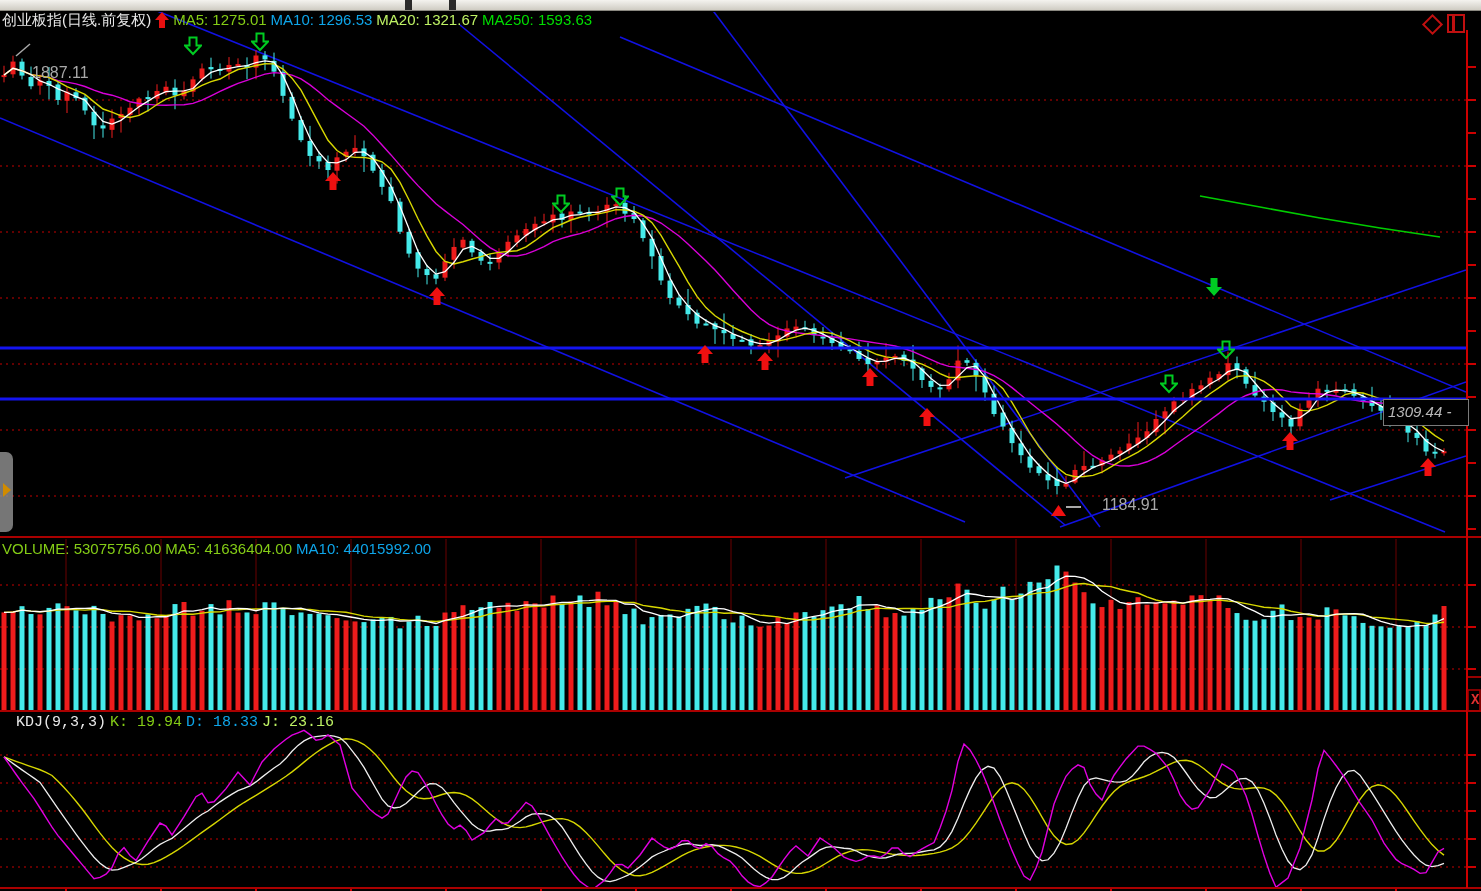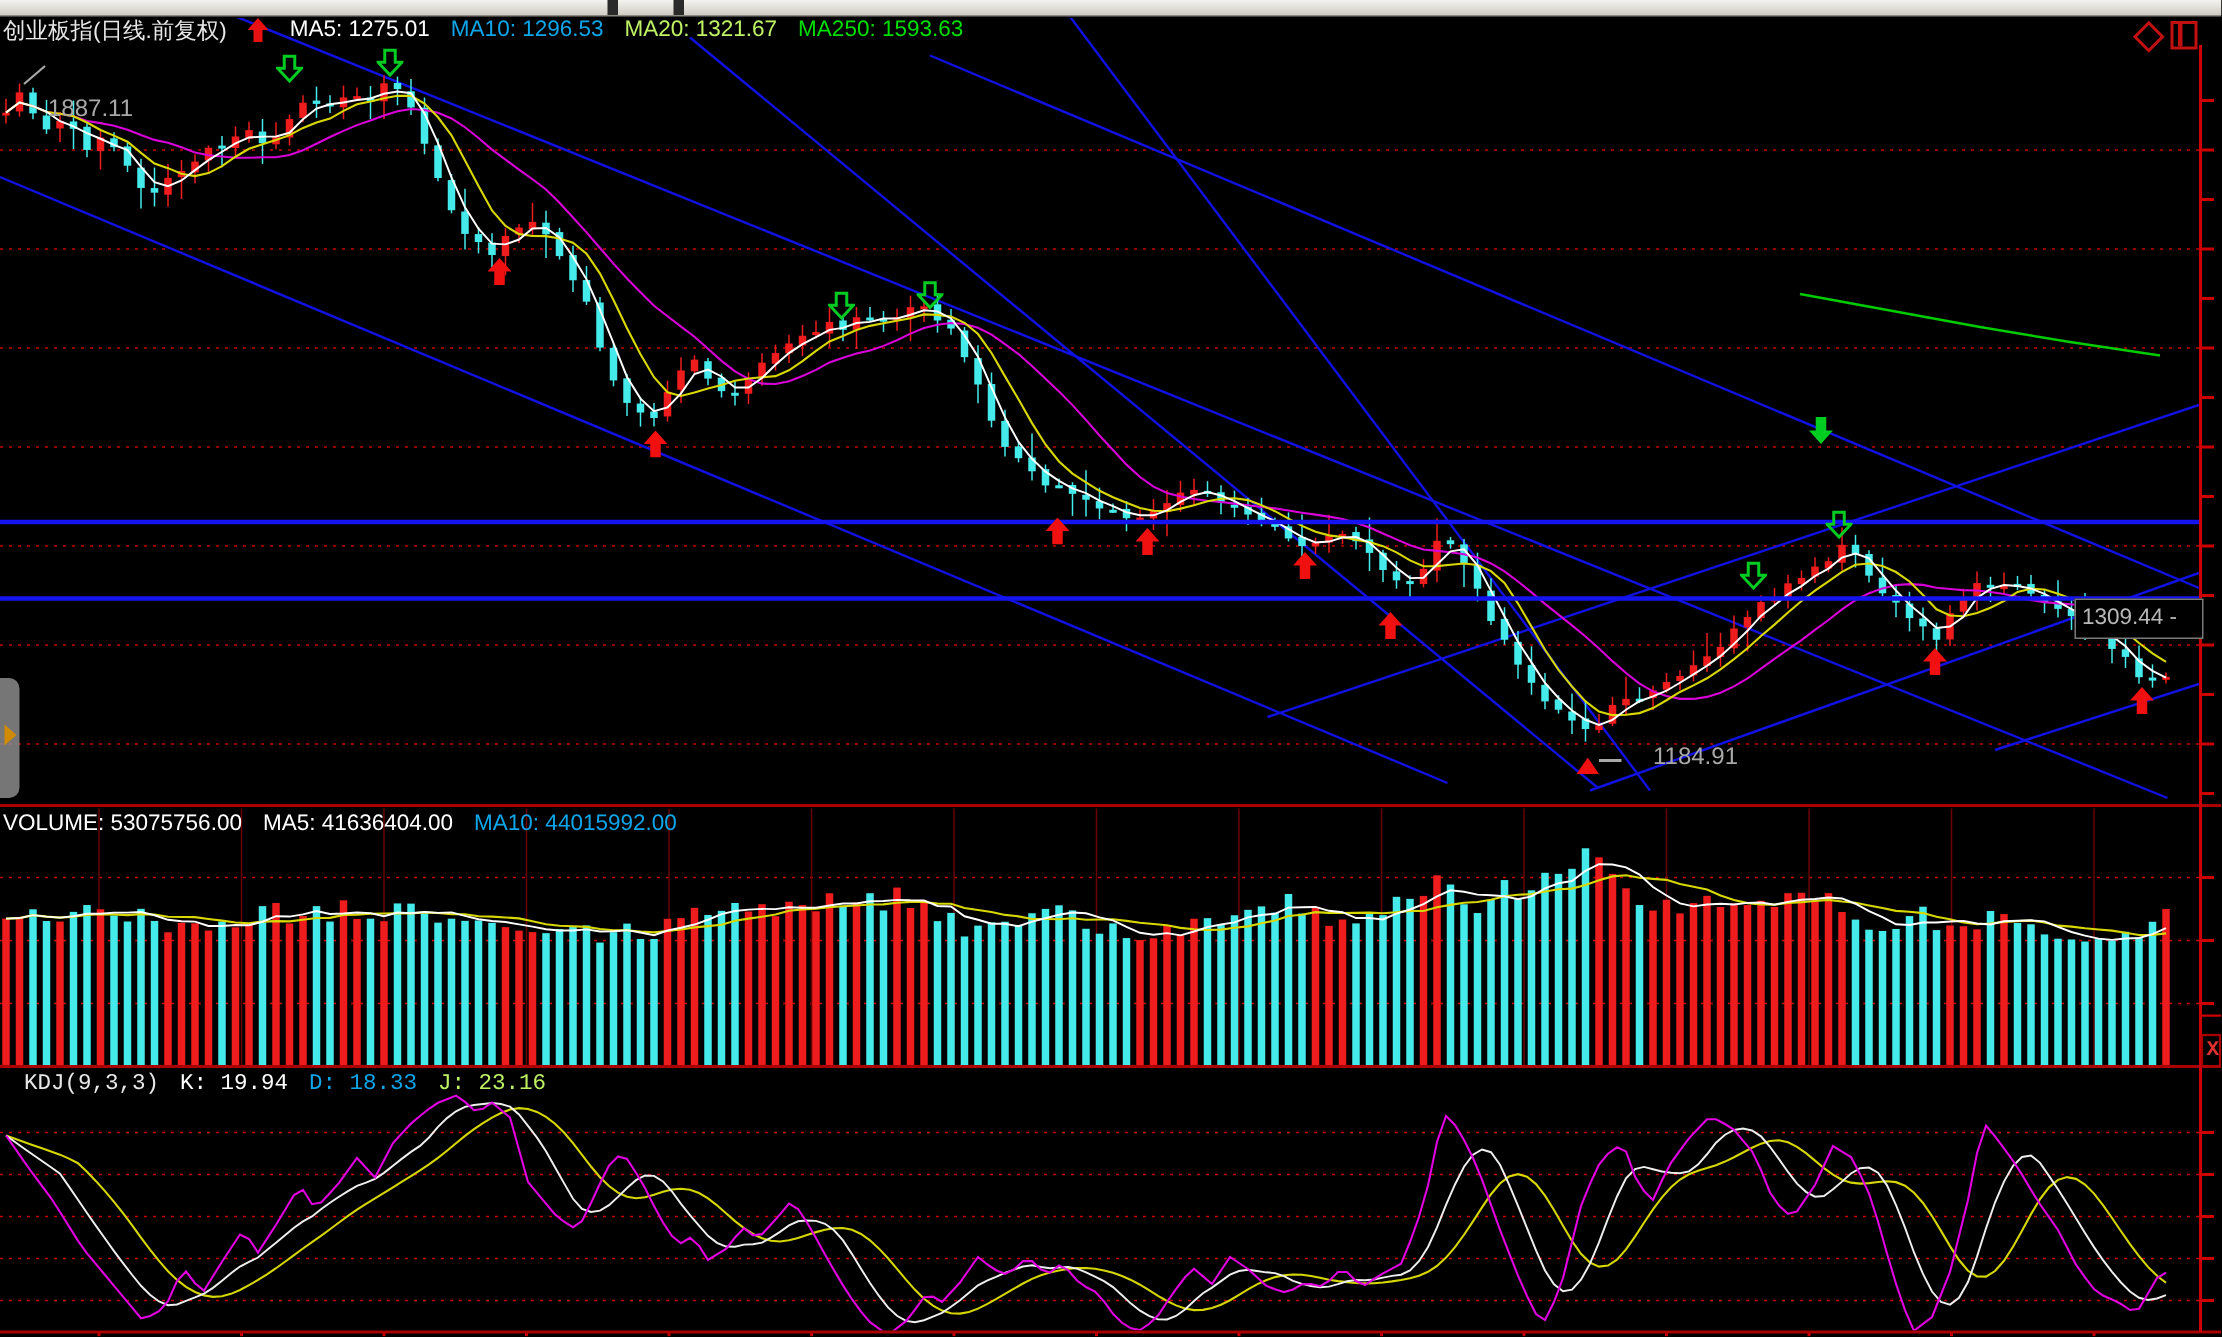--- a/index.html
+++ b/index.html
@@ -2,33 +2,33 @@
 <html><head>
 <meta charset="utf-8">
 <style>
   html,body{margin:0;padding:0;background:#000;width:1481px;height:891px;overflow:hidden;
     font-family:"Liberation Sans","DejaVu Sans",sans-serif;}
   #stage{position:relative;width:1481px;height:891px;background:#000;}
   #topbar{position:absolute;left:0;top:0;width:1481px;height:10px;
     background:linear-gradient(#f4f3ef,#cfccc3);border-bottom:1px solid #8a8880;z-index:6;}
   .notch{position:absolute;top:0;height:10px;width:7px;background:#2a2a2a;}
   #chart-svg{position:absolute;left:0;top:0;z-index:1;}
-  .hdr{position:absolute;display:flex;gap:14px;white-space:nowrap;font-size:15px;z-index:5;}
+  .hdr{position:absolute;display:flex;gap:4px;white-space:nowrap;font-size:15px;z-index:5;}
   #main-header{left:2px;top:11px;}
   #vol-header{left:2px;top:540px;align-items:center;}
   #kdj-header{left:16px;top:714px;font-family:Liberation Mono, monospace;}
-  .t-title{color:#e8e8e8}.t-white{color:#ffffff}.t-yellow{color:#0ea5e9}
+  .t-title{color:#e8e8e8}.t-white{color:#84cc16}.t-yellow{color:#0ea5e9}
   .t-magenta{color:#bef264}.t-green{color:#00dd00}
   .hdr-arrow{width:14px;height:16px;margin-top:1px}
   .pricelabel{position:absolute;color:#a8a8a8;font-size:16px;z-index:4;white-space:nowrap;}
   #high-label{left:32px;top:36px;margin-top:28px;}
   #low-label{left:1082px;top:496px;padding-left:20px;}
   #low-dash{position:absolute;left:1066px;top:506px;width:15px;height:2px;background:#a8a8a8;z-index:4;}
   #price-box{position:absolute;left:1383px;top:399px;width:80px;height:25px;border:1px solid #7a7a7a;
-    background:#000;color:#b8b8b8;font-size:15px;line-height:24px;padding-left:4px;z-index:4;}
+    background:#000;color:#b8b8b8;font-size:15px;line-height:24px;padding-left:4px;z-index:4;font-style:italic;}
   #left-handle{position:absolute;left:0;top:452px;width:13px;height:80px;background:#909090;
     opacity:.82;border-radius:0 7px 7px 0;z-index:6;}
   #left-handle .tri{position:absolute;left:3px;top:31px;width:0;height:0;
     border-left:8px solid #ffaa00;border-top:7px solid transparent;border-bottom:7px solid transparent;}
   #diamond-icon{position:absolute;left:1425px;top:17px;width:11px;height:11px;
     border:2px solid #c01010;transform:rotate(45deg);z-index:6;}
   #split-icon{position:absolute;left:1447px;top:14px;width:14px;height:15px;
     border:2px solid #c01010;z-index:6;}
   #split-icon .bar{position:absolute;left:3px;top:0;width:3px;height:100%;background:#c01010;}
   #close-x{position:absolute;left:1471px;top:692px;color:#e03030;font-weight:bold;

